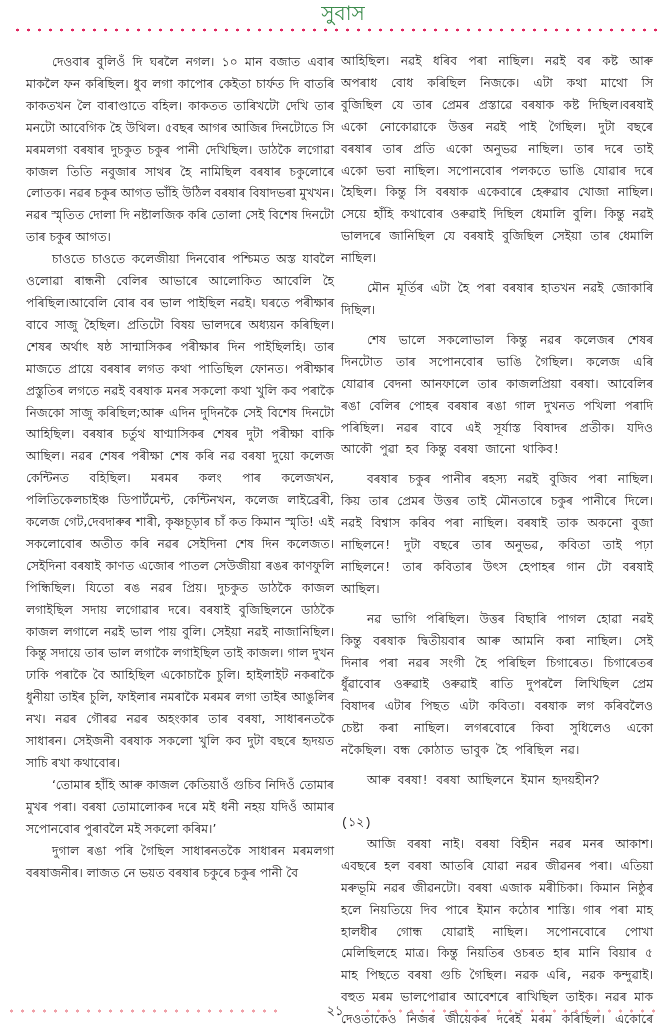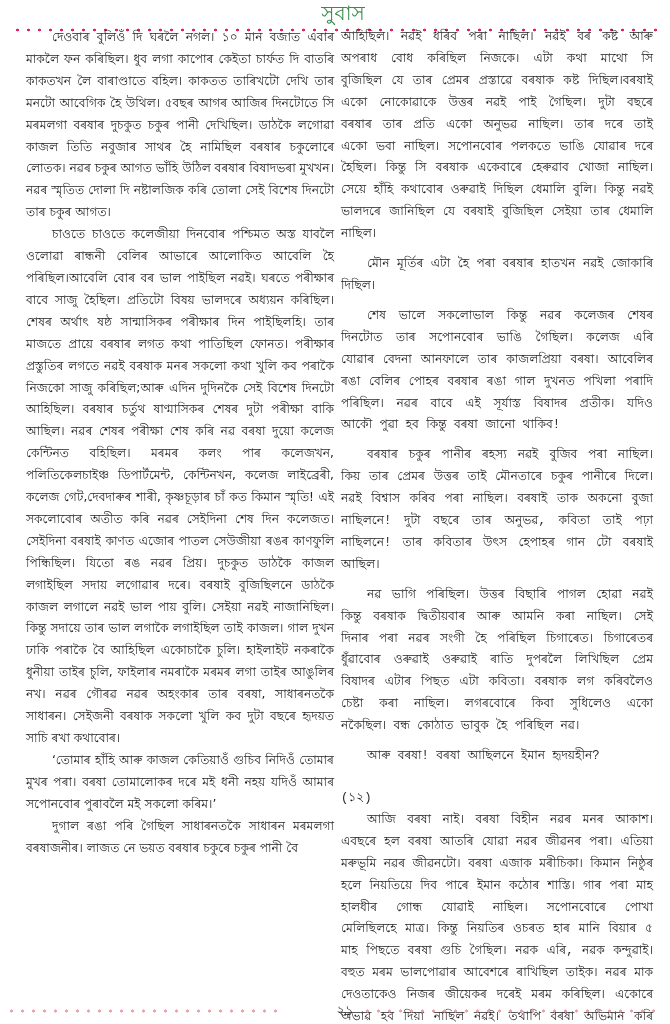--- a/index.html
+++ b/index.html
@@ -8,23 +8,23 @@
   .header-title { position: absolute; top: 0; left: 8px; width: 670px; text-align: center;
                   font-size: 20px; line-height: 26px; color: #3a8a4a; }
   .dots { position: absolute; height: 4px;
           background-image: radial-gradient(circle, #e0245e 1.3px, transparent 1.6px);
           background-size: 11px 4px; background-repeat: repeat-x; }
   .dots.top { top: 28px; left: 12px; width: 646px; }
   .dots.bottom { top: 1009px; height: 4px;
           background-image: radial-gradient(circle, #f0a0a8 1.4px, transparent 1.7px); }
   .dots.bottom.left { left: 6px; width: 275px; }
   .dots.bottom.right { left: 362px; width: 300px; }
-  .page-number { position: absolute; top: 1001px; left: 320px; width: 50px; text-align: center;
+  .page-number { position: absolute; top: 1001px; left: 310px; width: 50px; text-align: center;
                  font-size: 13px; color: #231f20; }
-  .col { position: absolute; top: 27px; width: 308px; font-size: 12.2px; line-height: 21.9px;
+  .col { position: absolute; top: 52px; width: 308px; font-size: 12.2px; line-height: 21.9px;
          text-align: justify; }
   .col.left { left: 26px; }
   .col.right { left: 341px; width: 312px; font-family: Liberation Mono, monospace; }
   .col p { margin: 0; text-indent: 0; }
   .col p.indent { text-indent: 26px; }
   .col p.gap { margin-top: 8px; }
   .section-number { text-align: left; margin-top: 20px; }
   .divider { position: absolute; top: 38px; left: 334px; width: 1px; height: 960px; background: transparent; }
 </style>
 </head>

